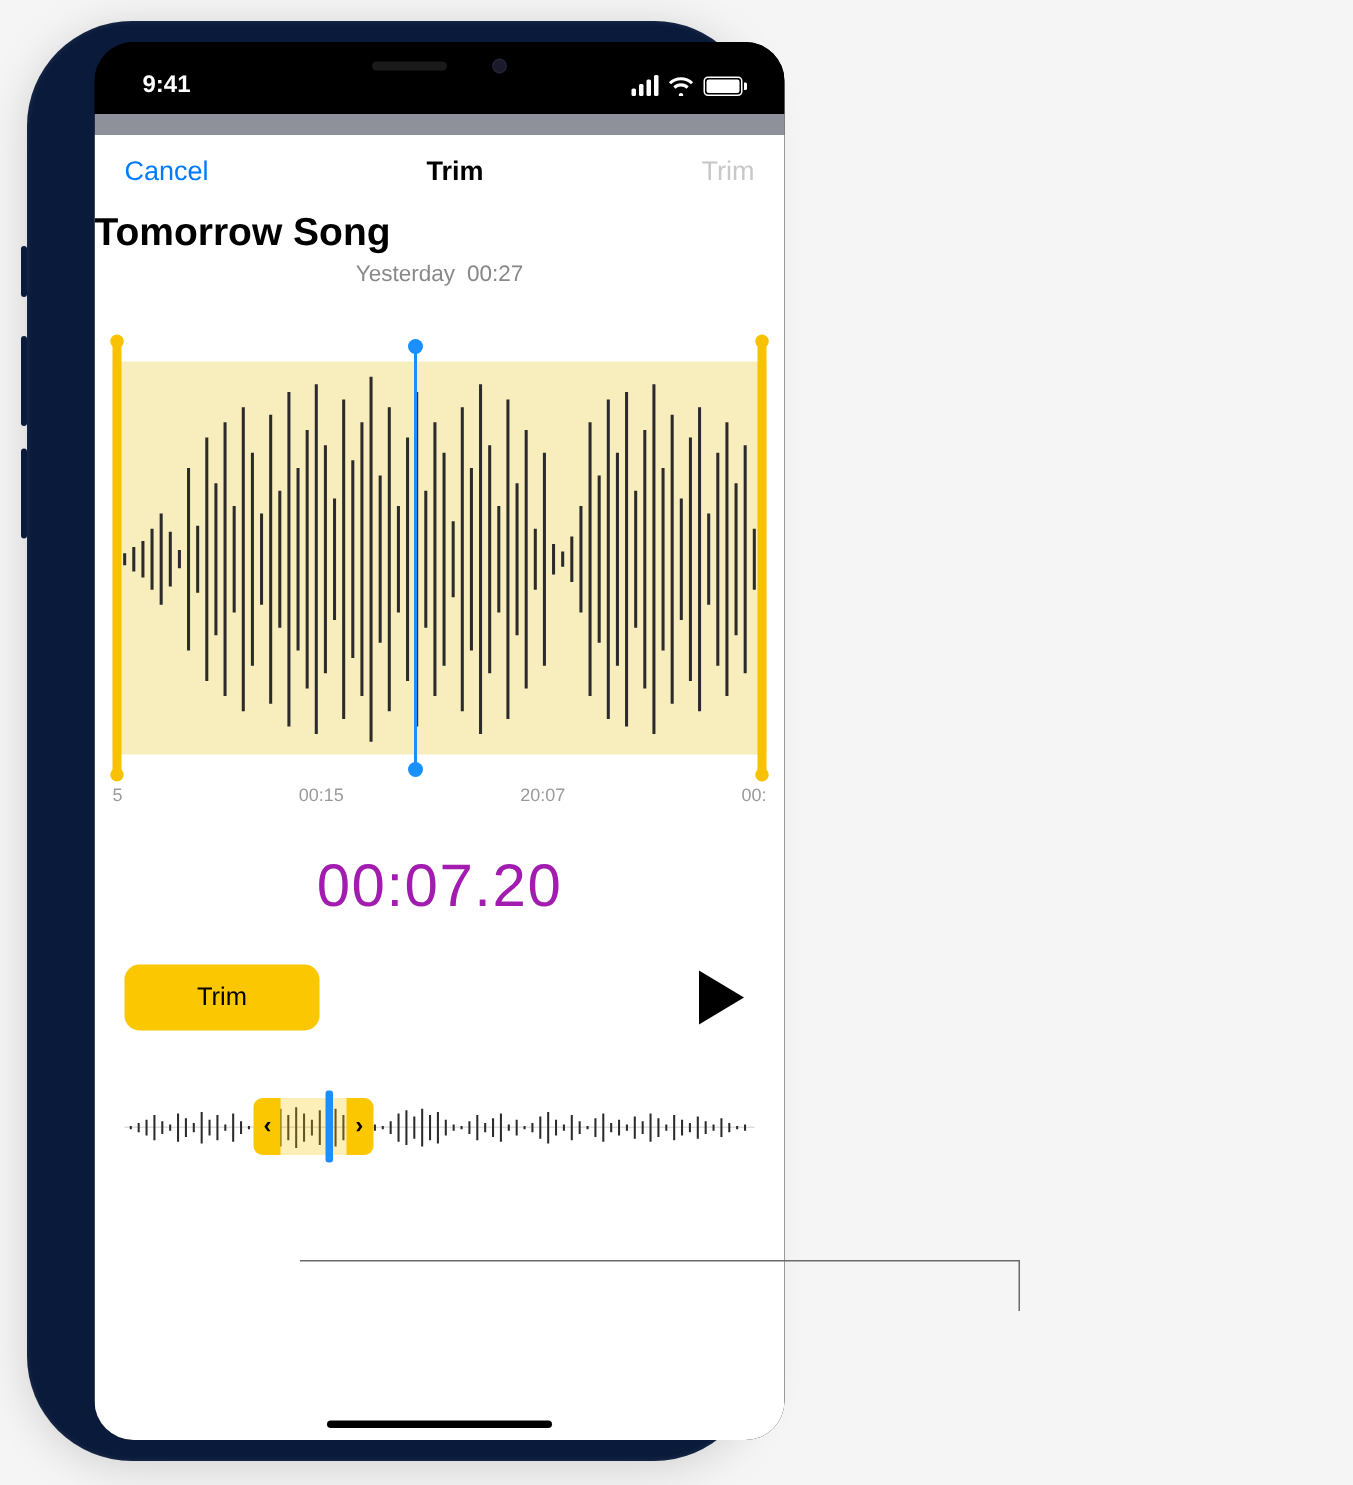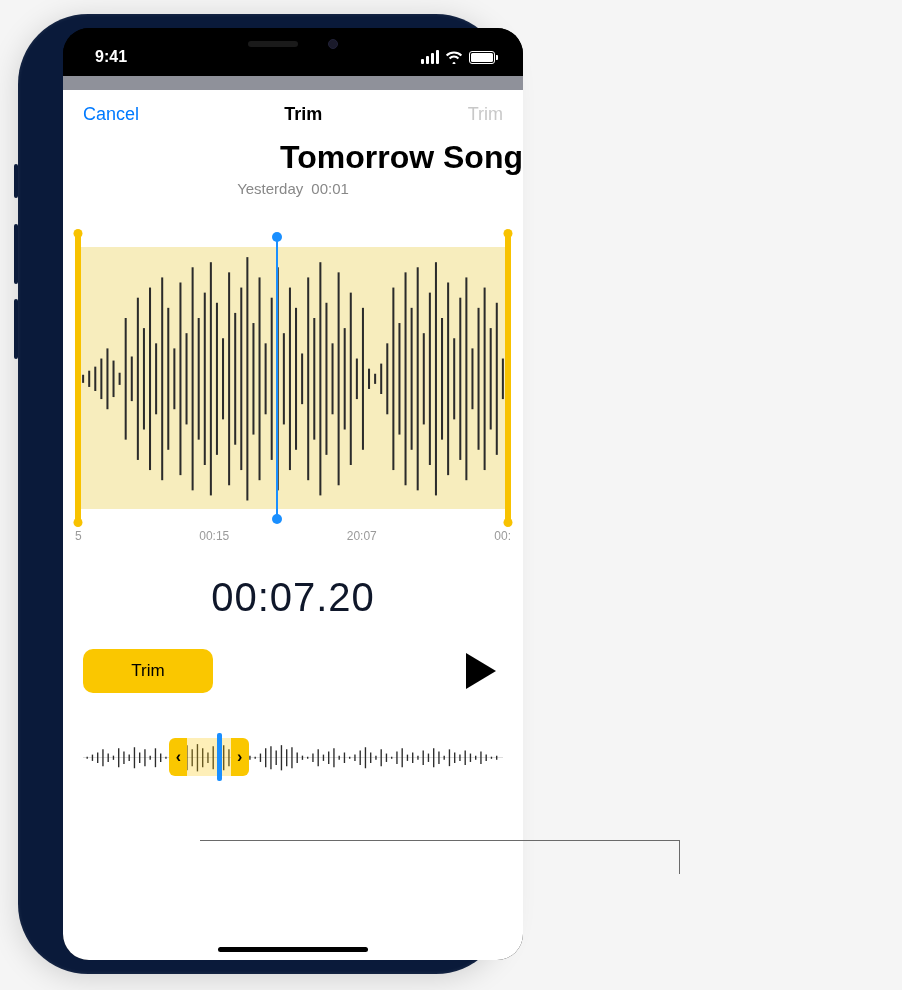--- a/index.html
+++ b/index.html
@@ -93,21 +93,21 @@
     display:flex;
     align-items:center;
     justify-content:space-between;
     padding: 14px 20px 8px 20px;
     font-size:18px;
   }
   .nav .cancel { color:#007aff; font-weight:400; }
   .nav .title  { font-weight:600; color:#000; }
   .nav .save   { color:#c8c8c8; font-weight:400; }
 
-  .rec-title { text-align:right; font-size:32px; font-weight:700; margin-top:6px; color:#000; }
+  .rec-title { text-align:left; font-size:26px; font-weight:700; margin-top:6px; color:#000; }
   .rec-sub   { text-align:center; font-size:15px; color:#888; margin-top:4px; }
   .rec-sub .dur { margin-left:8px; }
 
   .wave-area {
     margin: 36px 12px 0 12px;
     position:relative;
     height: 290px;
   }
   .wave-highlight {
     position:absolute;
@@ -159,21 +159,21 @@
     display:flex;
     justify-content:space-between;
     font-size:12px;
     color:#9a9a9a;
   }
 
   .current-time{
     text-align:center;
     font-size:40px;
     font-weight:400;
-    color:#0f172a;
+    color:#a21caf;
     margin-top:32px;
     font-variant-numeric: tabular-nums;
     letter-spacing:1px;
   }
 
   .controls{
     display:flex;
     align-items:center;
     justify-content:space-between;
     padding: 26px 20px 0 20px;
@@ -284,21 +284,21 @@
 
     <div class="screen">
       <div class="nav">
         <span class="cancel">Cancel</span>
         <span class="title">Trim</span>
         <span class="save">Trim</span>
       </div>
 
       <div class="rec-title">Tomorrow Song</div>
       <div class="rec-sub">
-        <span>Yesterday</span><span class="dur">00:01</span>
+        <span>Yesterday</span><span class="dur">00:27</span>
       </div>
 
       <div class="wave-area">
         <div class="wave-highlight"></div>
         <svg class="wave-svg" viewBox="0 0 430 260" preserveAspectRatio="none">
           <g stroke="#2b2b2b" stroke-width="2">
             <line x1="8" y1="126" x2="8" y2="134"></line>
               <line x1="14" y1="122" x2="14" y2="138"></line>
               <line x1="20" y1="118" x2="20" y2="142"></line>
               <line x1="26" y1="110" x2="26" y2="150"></line>

